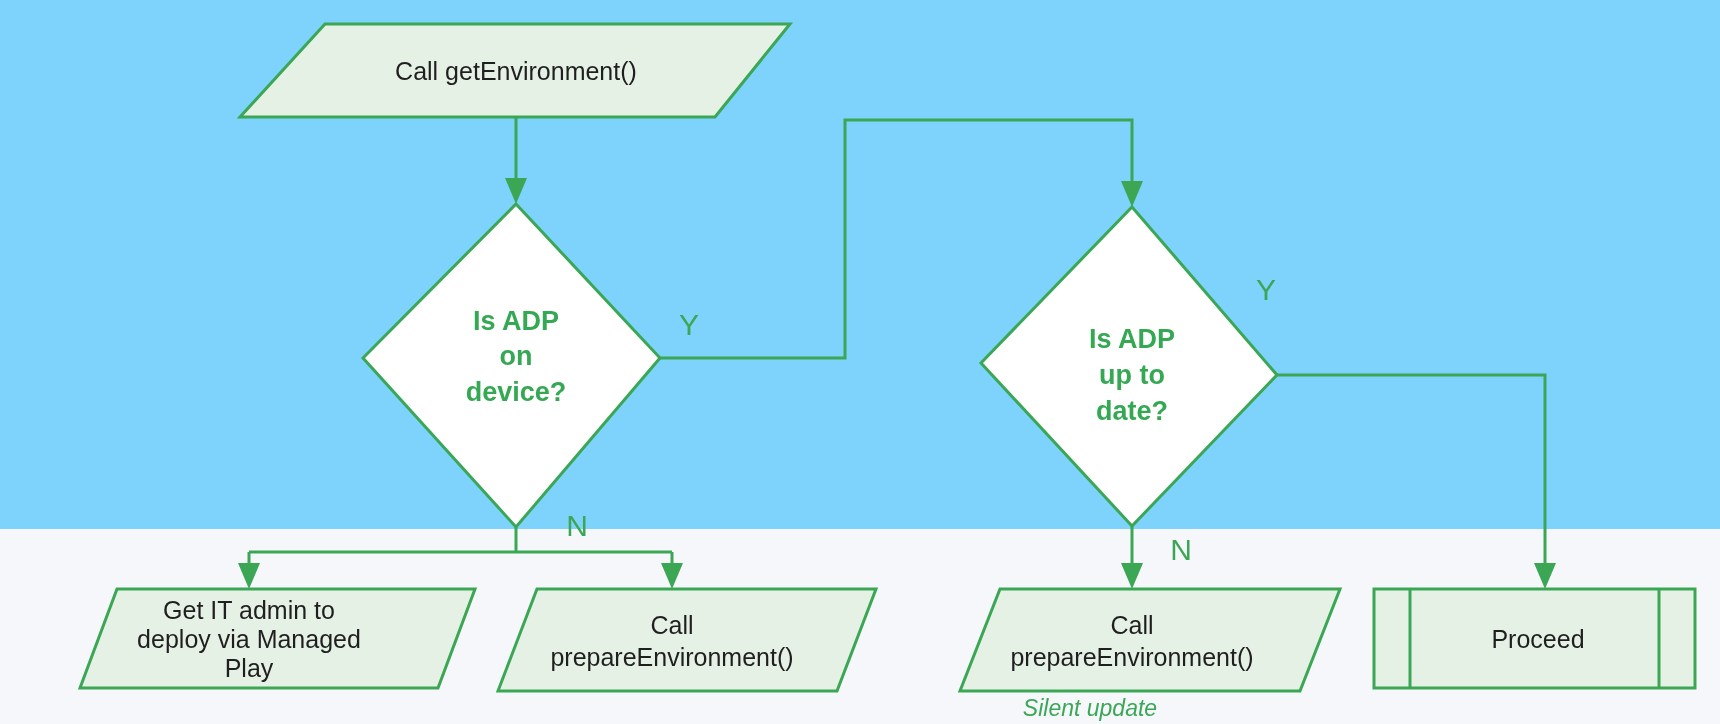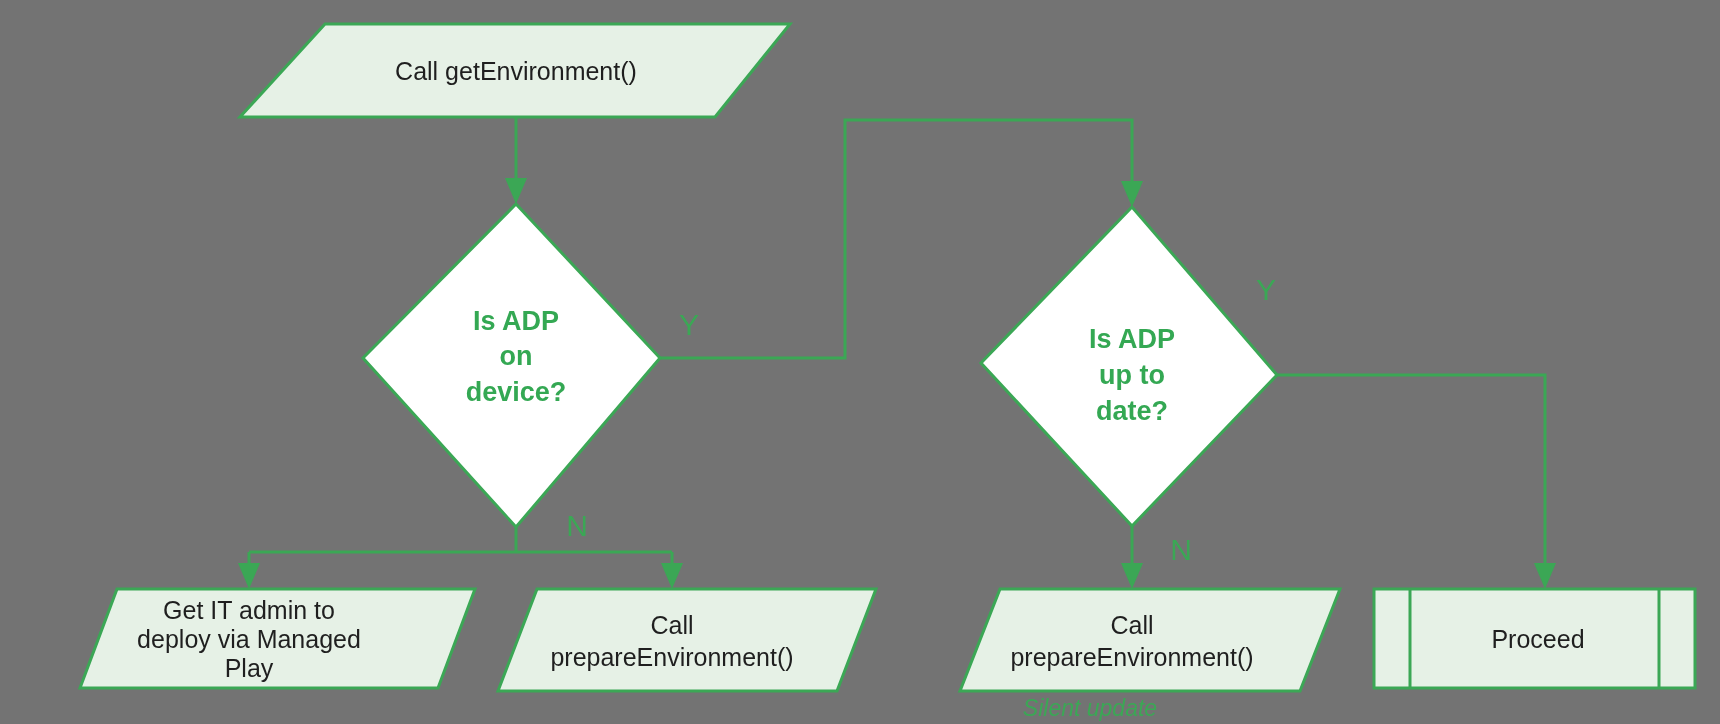--- a/index.html
+++ b/index.html
@@ -9,22 +9,22 @@
   }
   body {
     width: 1720px;
     height: 724px;
     overflow: hidden;
     font-family: "Liberation Sans", sans-serif;
   }
   #flow-root {
     position: relative;
     width: 1720px;
-    height: 724px;
-    background: #737373;
+    height: 529px;
+    background: #7dd3fc;
   }
   svg#flow-svg {
     display: block;
     width: 1720px;
     height: 724px;
   }
   .shape-fill-green  { fill: #e6f1e6; stroke: #3ba755; stroke-width: 3; }
   .shape-fill-white  { fill: #ffffff; stroke: #3ba755; stroke-width: 3; }
   .conn {
     fill: none;

